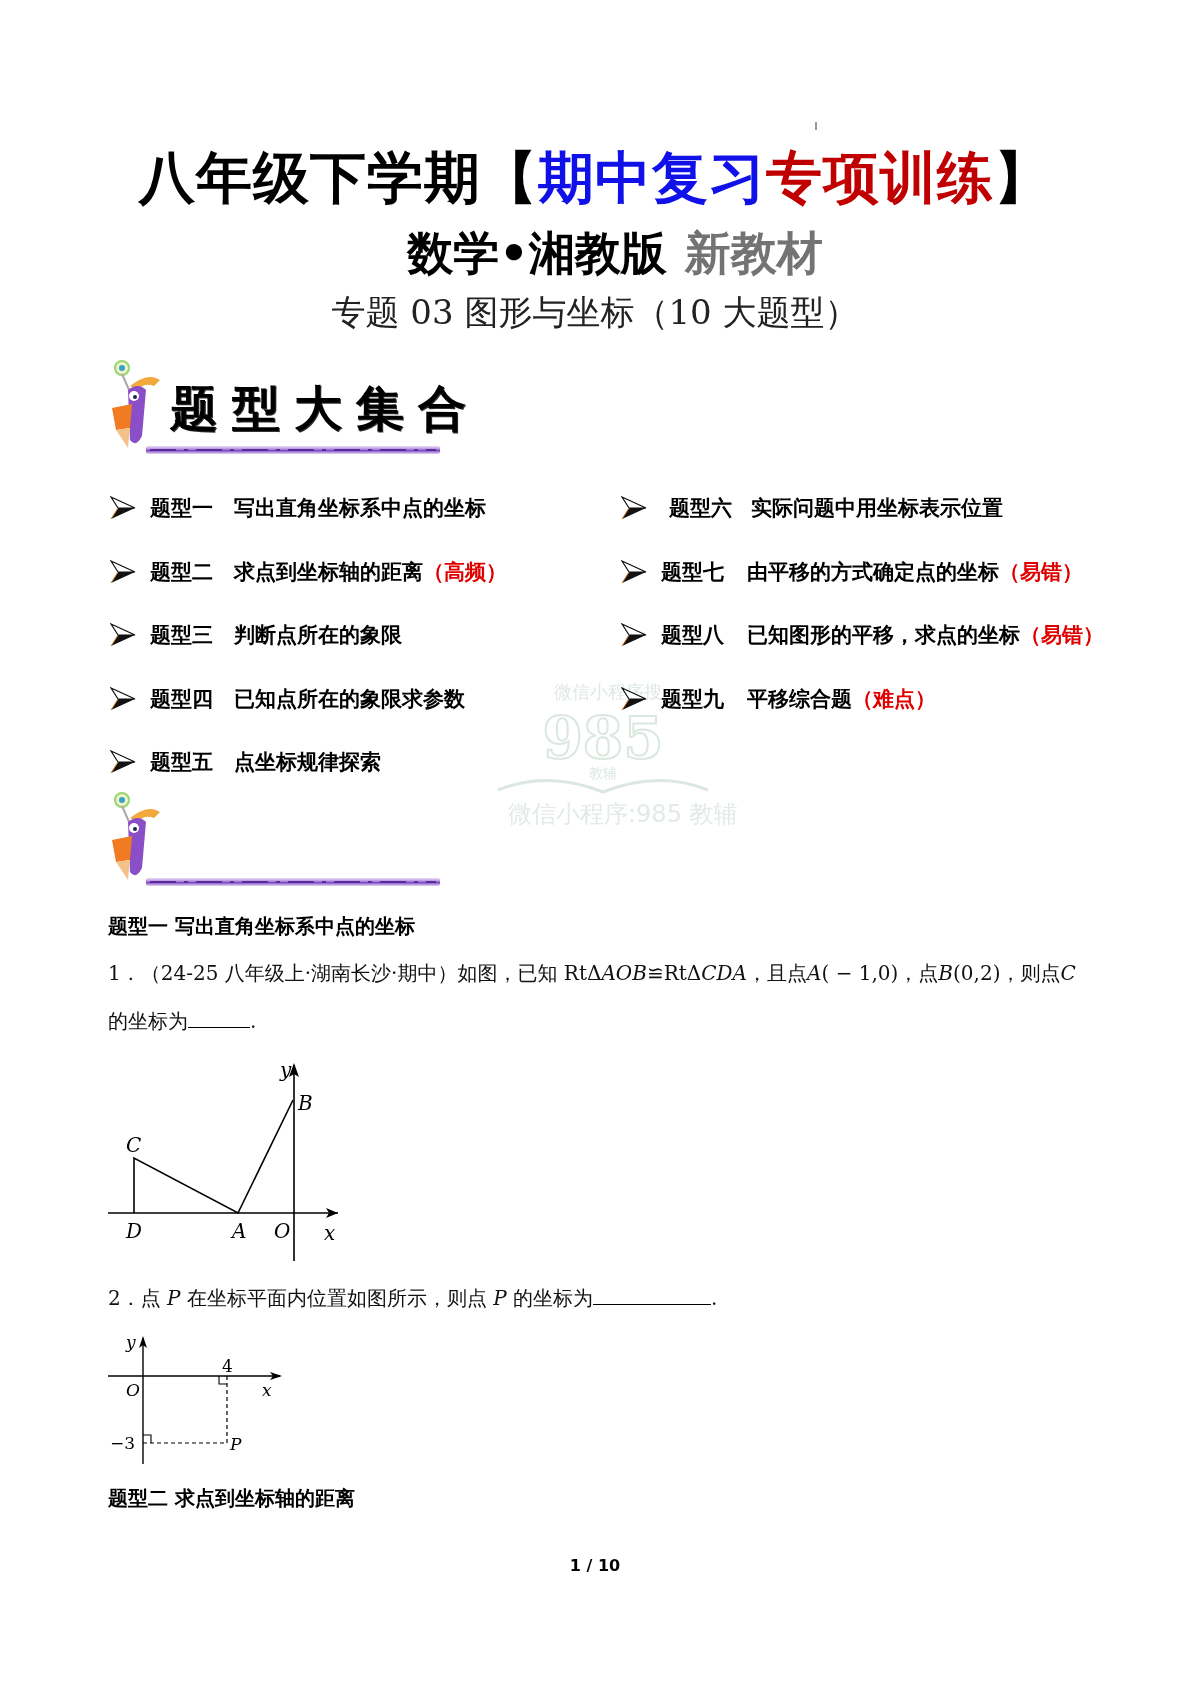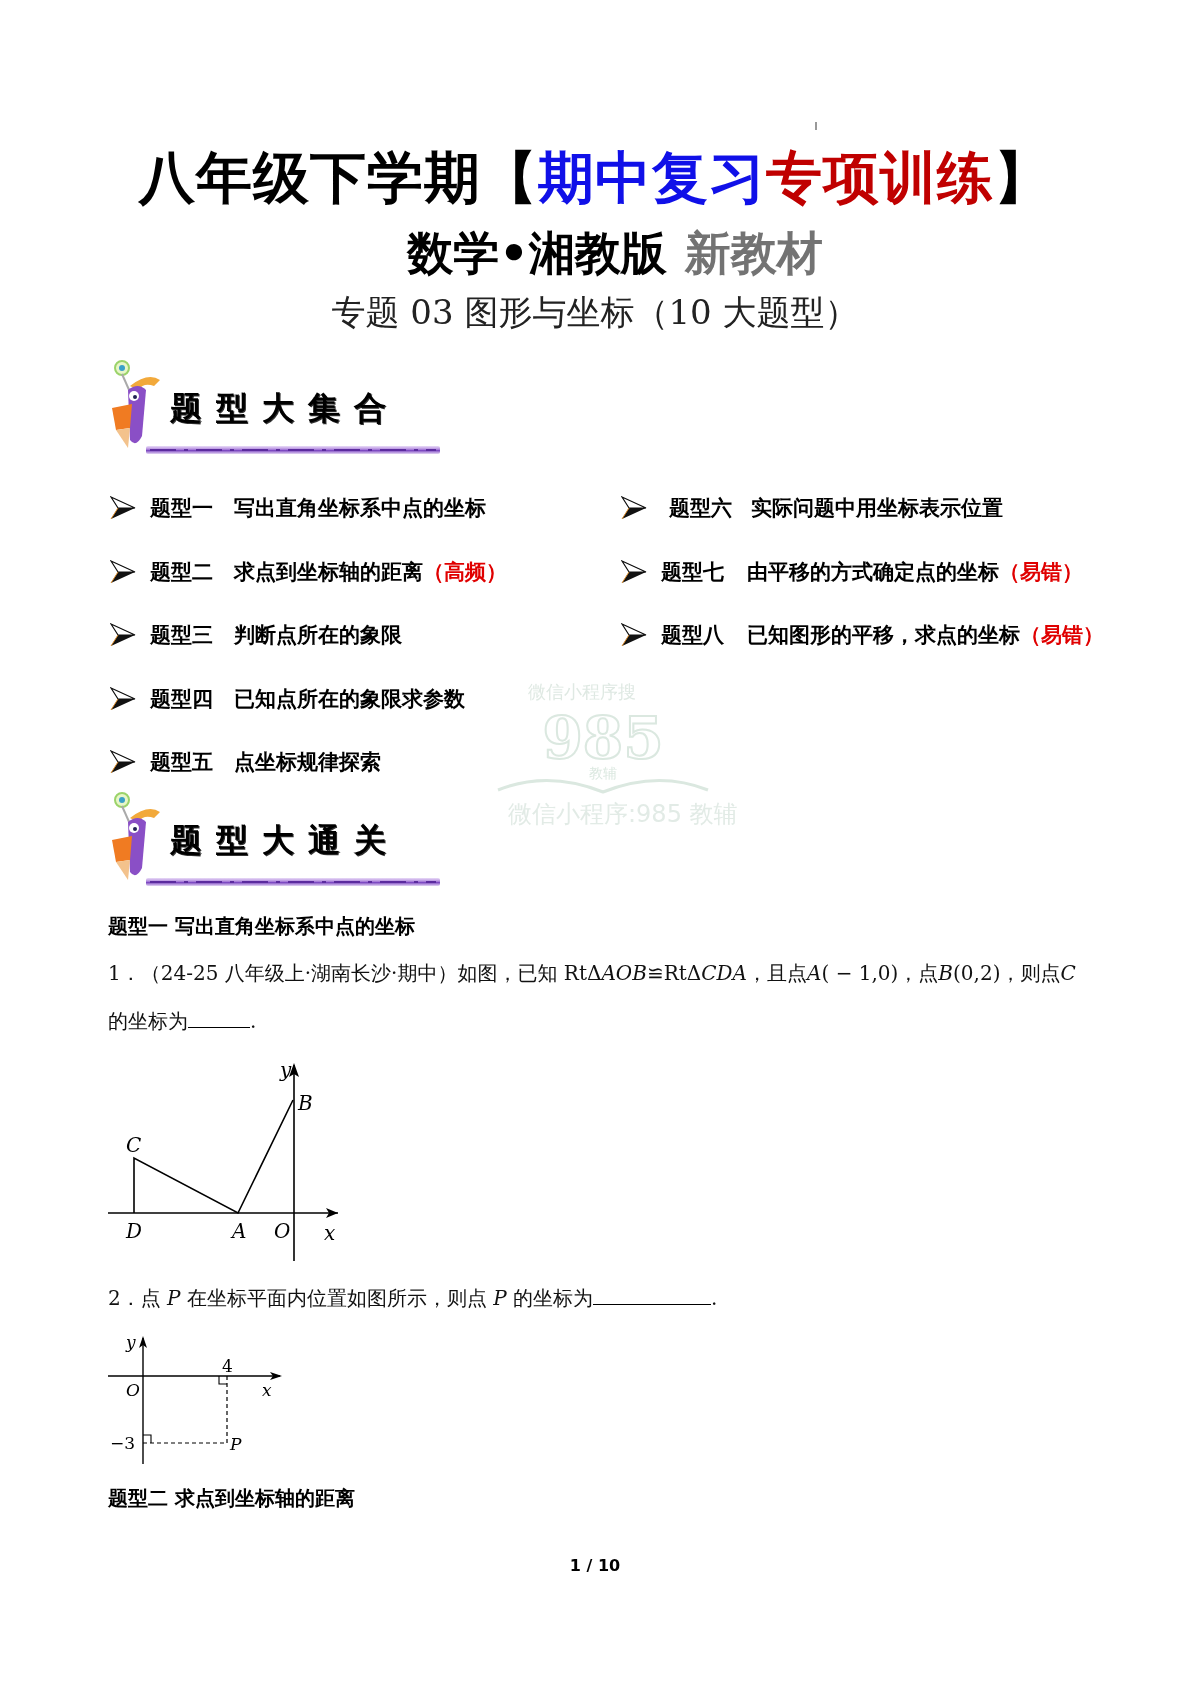--- a/index.html
+++ b/index.html
@@ -9,34 +9,34 @@
   .tick-mark{left:815px;top:122px;width:2px;height:8px;background:#999;}
   .title1{left:0;width:1190px;top:146px;text-align:center;font-size:56px;font-weight:bold;letter-spacing:1px;line-height:64px;white-space:nowrap;}
   .title1 .blue{color:#1010e8;}
   .title1 .red{color:#c00000;}
   .title2{left:0;width:1190px;top:226px;text-align:center;font-size:46px;font-weight:bold;line-height:54px;white-space:nowrap;padding-left:40px;box-sizing:border-box;}
   .title2 .orange{color:#737373;margin-left:18px;}
   .title3{left:0;width:1190px;top:292px;text-align:center;font-family:"DejaVu Serif","Liberation Serif",serif;font-size:34px;line-height:40px;color:#222;white-space:nowrap;}
 
   .banner{left:108px;width:332px;height:100px;}
   .banner .mascot{position:absolute;left:0;top:0;width:58px;height:95px;}
-  .banner .btext{position:absolute;left:62px;top:28px;font-family:"DejaVu Serif","Liberation Serif",serif;font-size:32px;font-weight:bold;letter-spacing:14px;line-height:48px;white-space:nowrap;
+  .banner .btext{position:absolute;left:62px;top:28px;font-family:"DejaVu Serif","Liberation Serif",serif;font-size:48px;font-weight:bold;letter-spacing:14px;line-height:48px;white-space:nowrap;
                  text-shadow:1px 1px 0 #333;text-align:center;}
   .banner .bar{position:absolute;left:38px;right:0;top:90px;height:8px;
                background:linear-gradient(#e9dcf7,#b58ee0 40%,#7a45c0 55%,#e5d6f4);border-radius:2px;}
   .banner .bar::after{content:"";position:absolute;left:4px;right:4px;top:3px;height:2px;
                background:repeating-linear-gradient(90deg,#5b2b9e 0 26px,transparent 26px 34px,#5b2b9e 34px 38px,transparent 38px 46px);}
 
   .toc-item{height:40px;display:flex;align-items:center;font-size:21px;font-weight:bold;white-space:nowrap;}
   .toc-item .arrow{width:26px;height:24px;margin-right:14px;flex:none;}
   .toc-item .lab{display:inline-block;}
   .toc-item .desc{display:inline-block;}
   .toc-item .tag{color:#e00000;}
 
-  .watermark{left:468px;top:680px;width:270px;height:150px;color:#e6efe9;}
+  .watermark{left:468px;top:680px;width:270px;height:150px;color:#e6efe9;text-align:center;}
   .watermark .wm1{position:absolute;left:60px;top:0;font-size:18px;width:160px;color:#dfe9e3;}
   .watermark .wm2{position:absolute;left:40px;top:118px;font-size:24px;width:220px;color:#e2ebe6;white-space:nowrap;}
 
   .sec-head{font-size:20px;font-weight:bold;white-space:nowrap;}
   .q{font-family:"DejaVu Serif","Liberation Serif",serif;font-size:20px;white-space:nowrap;color:#111;}
   .q i{font-style:italic;}
   .blank{display:inline-block;border-bottom:1.5px solid #000;height:18px;vertical-align:baseline;}
   .page-no{left:0;width:1190px;top:1556px;text-align:center;font-size:16px;font-weight:bold;}
   svg text{font-family:"DejaVu Serif","Liberation Serif",serif;}
 </style>
@@ -156,35 +156,44 @@
   <div class="toc-item" style="margin-bottom:23.5px;">
     <svg class="arrow" viewBox="0 0 26 24">
         <path d="M1 1 L25 12 L1 23 L8 12 Z" fill="#111"></path>
         <path d="M1 1 L25 12 L8 12 Z" fill="#fff" stroke="#111" stroke-width="1.2"></path>
         <path d="M1 23 L8 12" stroke="#d88a2a" stroke-width="1"></path>
       </svg>
     <span class="lab" style="width:86px">题型八</span>
     <span class="desc">已知图形的平移，求点的坐标</span>
       <span class="tag">（易错）</span>
   </div>
+  <div class="toc-item" style="margin-bottom:23.5px;">
+    <svg class="arrow" viewBox="0 0 26 24">
+        <path d="M1 1 L25 12 L1 23 L8 12 Z" fill="#111"></path>
+        <path d="M1 1 L25 12 L8 12 Z" fill="#fff" stroke="#111" stroke-width="1.2"></path>
+        <path d="M1 23 L8 12" stroke="#d88a2a" stroke-width="1"></path>
+      </svg>
+    <span class="lab" style="width:86px">题型九</span>
+    <span class="desc">平移综合题</span>
+      <span class="tag">（难点）</span>
+  </div>
 </div>
 
 <div class="abs banner" style="top:788px;">
   <svg class="mascot" viewBox="0 0 58 95">
     <circle cx="14" cy="12" r="7" fill="#e8f6c8" stroke="#9bd36a" stroke-width="2"></circle>
     <circle cx="14" cy="12" r="3" fill="#3aa0c8"></circle>
     <line x1="14" y1="18" x2="22" y2="36" stroke="#aaa" stroke-width="2"></line>
     <path d="M22 30 Q40 16 52 24 L46 30 Q36 26 30 34 Z" fill="#f2a93b"></path>
     <path d="M20 34 Q30 26 38 34 L34 80 Q28 92 22 84 Z" fill="#8a4fc6"></path>
     <circle cx="26" cy="40" r="5" fill="#fff"></circle>
       <circle cx="27" cy="41" r="2" fill="#225"></circle>
     <path d="M4 52 L24 48 L22 72 L8 74 Z" fill="#f07b22"></path>
     <path d="M8 74 L22 72 L20 92 Z" fill="#f3c28c"></path>
   </svg>
-  <div class="btext">题型大通关</div>
   <div class="bar"></div>
 </div>
 
 <div class="abs sec-head" style="left:108px;top:913px;">题型一    写出直角坐标系中点的坐标</div>
 
 <div class="abs q" style="left:108px;top:960px;">
   <span>1．</span><span>（24-25 八年级上·湖南长沙·期中）</span><span>如图，已知 Rt</span><span>Δ</span><i>AOB</i><span>≌Rt</span><span>Δ</span><i>CDA</i><span>，且点</span><i>A</i><span>( − 1,0)</span><span>，点</span><i>B</i><span>(0,2)</span><span>，则点</span><i>C</i>
 </div>
 <div class="abs q" style="left:108px;top:1008px;">
   <span>的坐标为</span><span class="blank" style="width:62px"></span><span>.</span>

